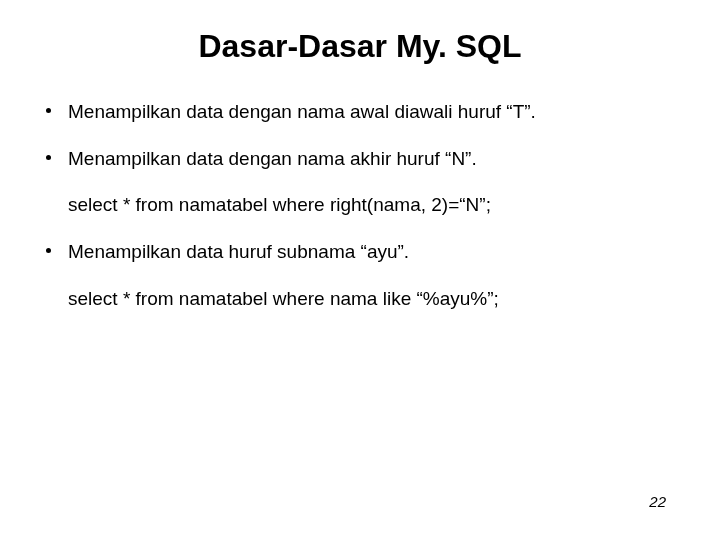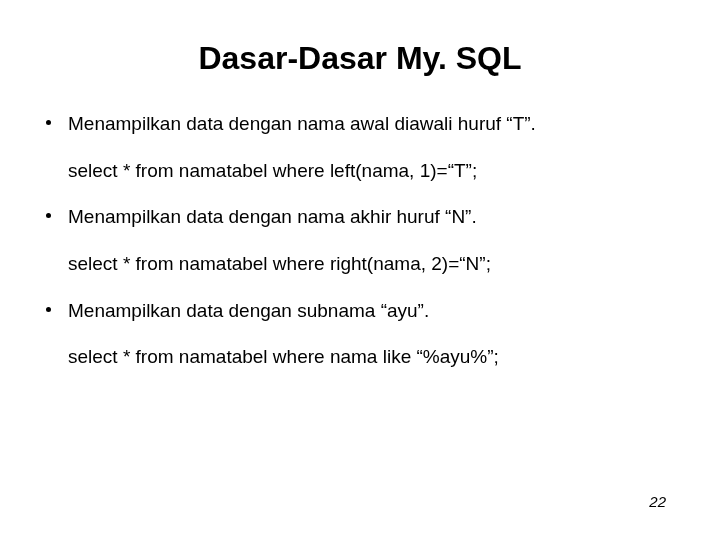--- a/index.html
+++ b/index.html
@@ -10,21 +10,20 @@
     font-family: Arial, Helvetica, sans-serif;
     color: #000;
     position: relative;
     padding: 28px 40px 20px 40px;
   }
   .title {
     text-align: center;
     font-size: 32px;
     font-weight: bold;
     margin-bottom: 34px;
-    margin-top: 12px;
   }
   .bullets {
     list-style: none;
     font-size: 19px;
     line-height: 1.35;
     padding-left: 28px;
   }
   .bullets li {
     position: relative;
     margin-bottom: 2px;
@@ -49,27 +48,26 @@
 </style>
 </head>
 <body>
 
 <h1 class="title">Dasar-Dasar My. SQL</h1>
 
 <ul class="bullets">
   <li>
     <span class="dot"></span>
     <span class="line">Menampilkan data dengan nama awal diawali huruf “T”.</span>
-    <span class="line">select * from namatabel where left(nama, 1)=“T”;</span>
   </li>
   <li>
     <span class="dot"></span>
     <span class="line">Menampilkan data dengan nama akhir huruf “N”.</span>
     <span class="line">select * from namatabel where right(nama, 2)=“N”;</span>
   </li>
   <li>
     <span class="dot"></span>
-    <span class="line">Menampilkan data dengan subnama “ayu”.</span>
+    <span class="line">Menampilkan data huruf subnama “ayu”.</span>
     <span class="line">select * from namatabel where nama like “%ayu%”;</span>
   </li>
 </ul>
 
 <div class="pagenum">22</div>
 
 </body></html>

